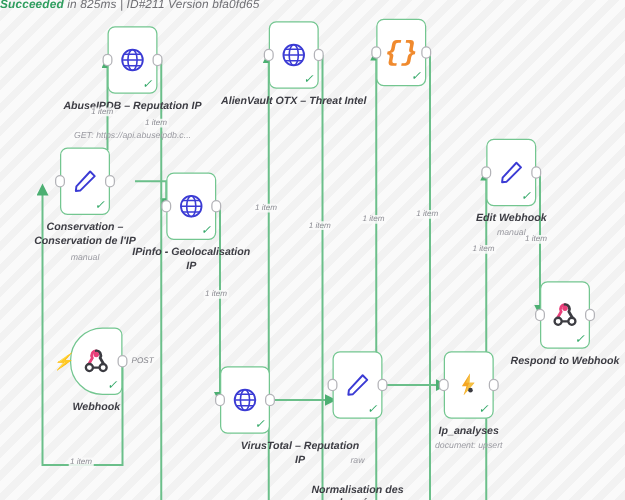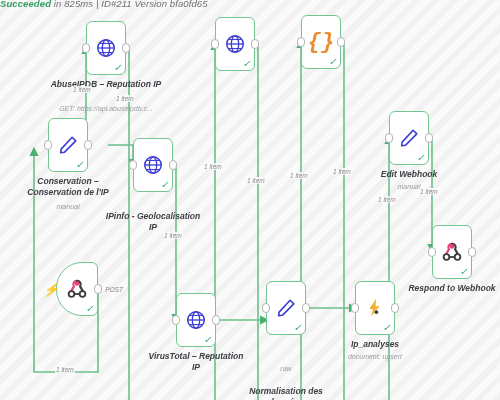--- a/index.html
+++ b/index.html
@@ -146,20 +146,21 @@
       <span class="port out"></span>
       <svg width="22" height="22" viewBox="0 0 24 24">
         <circle cx="12" cy="12" r="9" fill="none" stroke="#3b3bd4" stroke-width="1.6"></circle>
         <ellipse cx="12" cy="12" rx="4" ry="9" fill="none" stroke="#3b3bd4" stroke-width="1.4"></ellipse>
         <line x1="3" y1="12" x2="21" y2="12" stroke="#3b3bd4" stroke-width="1.4"></line>
         <line x1="4.5" y1="7" x2="19.5" y2="7" stroke="#3b3bd4" stroke-width="1.2"></line>
         <line x1="4.5" y1="17" x2="19.5" y2="17" stroke="#3b3bd4" stroke-width="1.2"></line>
       </svg>
       <span class="check">✓</span>
     </div>
+    <div class="caption">AlienVault OTX – Threat Intel</div>
   </div>
 
   <div class="node" style="left:301px; top:15px;">
     <div class="nbox">
       <span class="port in"></span>
       <span class="port out"></span>
       <span class="icon-code">{}</span>
       <span class="check">✓</span>
     </div>
   </div>
@@ -183,21 +184,21 @@
       <span class="port out"></span>
       <svg width="22" height="22" viewBox="0 0 24 24">
         <circle cx="12" cy="12" r="9" fill="none" stroke="#3b3bd4" stroke-width="1.6"></circle>
         <ellipse cx="12" cy="12" rx="4" ry="9" fill="none" stroke="#3b3bd4" stroke-width="1.4"></ellipse>
         <line x1="3" y1="12" x2="21" y2="12" stroke="#3b3bd4" stroke-width="1.4"></line>
         <line x1="4.5" y1="7" x2="19.5" y2="7" stroke="#3b3bd4" stroke-width="1.2"></line>
         <line x1="4.5" y1="17" x2="19.5" y2="17" stroke="#3b3bd4" stroke-width="1.2"></line>
       </svg>
       <span class="check">✓</span>
     </div>
-    <div class="caption" style="width:102px;margin-top:15px;">IPinfo - Geolocalisation IP</div>
+    <div class="caption" style="width:102px;">IPinfo - Geolocalisation IP</div>
   </div>
 
   <div class="node" style="left:389px; top:111px;">
     <div class="nbox">
       <span class="port in"></span>
       <span class="port out"></span>
       <svg width="22" height="22" viewBox="0 0 24 24">
         <path d="M16.5 3.5 L20.5 7.5 L8 20 L4 20.5 L4.5 16.5 Z" fill="none" stroke="#3b3bd4" stroke-width="1.7" stroke-linejoin="round"></path>
       </svg>
       <span class="check">✓</span>
@@ -214,36 +215,37 @@
       <svg width="22" height="22" viewBox="0 0 24 24">
         <path d="M12 3 a4 4 0 0 0 -3.4 6.1 L5.8 14" fill="none" stroke="#e8407a" stroke-width="2.4" stroke-linecap="round"></path>
         <path d="M12 3 a4 4 0 0 1 3.4 6.1 L18.2 14" fill="none" stroke="#3c3c42" stroke-width="2.4" stroke-linecap="round"></path>
         <circle cx="12" cy="6" r="2.4" fill="#e8407a"></circle>
         <circle cx="6" cy="17.5" r="3.1" fill="none" stroke="#3c3c42" stroke-width="2"></circle>
         <circle cx="18" cy="17.5" r="3.1" fill="none" stroke="#3c3c42" stroke-width="2"></circle>
         <line x1="9" y1="17.5" x2="15" y2="17.5" stroke="#3c3c42" stroke-width="2"></line>
       </svg>
       <span class="check">✓</span>
     </div>
+    <div class="caption">Webhook</div>
   </div>
 
   <div class="node" style="left:176px; top:293px;">
     <div class="nbox">
       <span class="port in"></span>
       <span class="port out"></span>
       <svg width="22" height="22" viewBox="0 0 24 24">
         <circle cx="12" cy="12" r="9" fill="none" stroke="#3b3bd4" stroke-width="1.6"></circle>
         <ellipse cx="12" cy="12" rx="4" ry="9" fill="none" stroke="#3b3bd4" stroke-width="1.4"></ellipse>
         <line x1="3" y1="12" x2="21" y2="12" stroke="#3b3bd4" stroke-width="1.4"></line>
         <line x1="4.5" y1="7" x2="19.5" y2="7" stroke="#3b3bd4" stroke-width="1.2"></line>
         <line x1="4.5" y1="17" x2="19.5" y2="17" stroke="#3b3bd4" stroke-width="1.2"></line>
       </svg>
       <span class="check">✓</span>
     </div>
-    <div class="caption" style="width:104px;">VirusTotal – Reputation IP</div>
+    <div class="caption" style="width:104px;margin-left:44px;">VirusTotal – Reputation IP</div>
   </div>
 
   <div class="node" style="left:266px; top:281px;">
     <div class="nbox">
       <span class="port in"></span>
       <span class="port out"></span>
       <svg width="22" height="22" viewBox="0 0 24 24">
         <path d="M16.5 3.5 L20.5 7.5 L8 20 L4 20.5 L4.5 16.5 Z" fill="none" stroke="#3b3bd4" stroke-width="1.7" stroke-linejoin="round"></path>
       </svg>
       <span class="check">✓</span>

